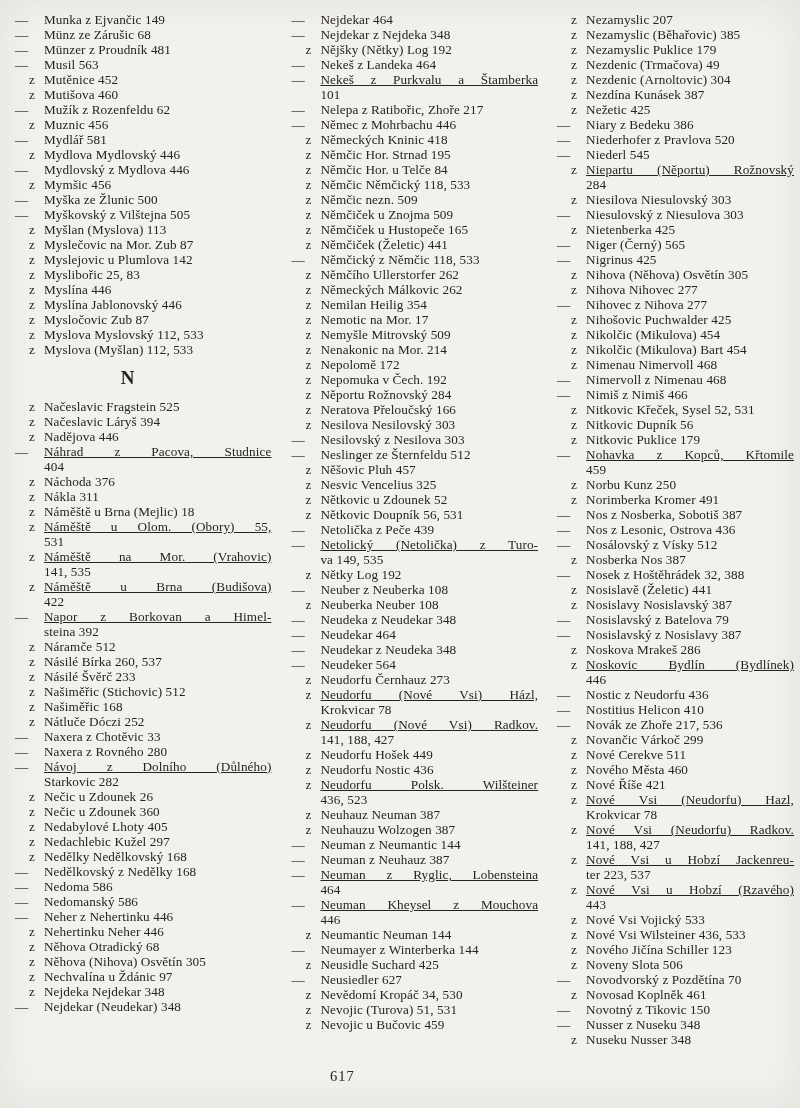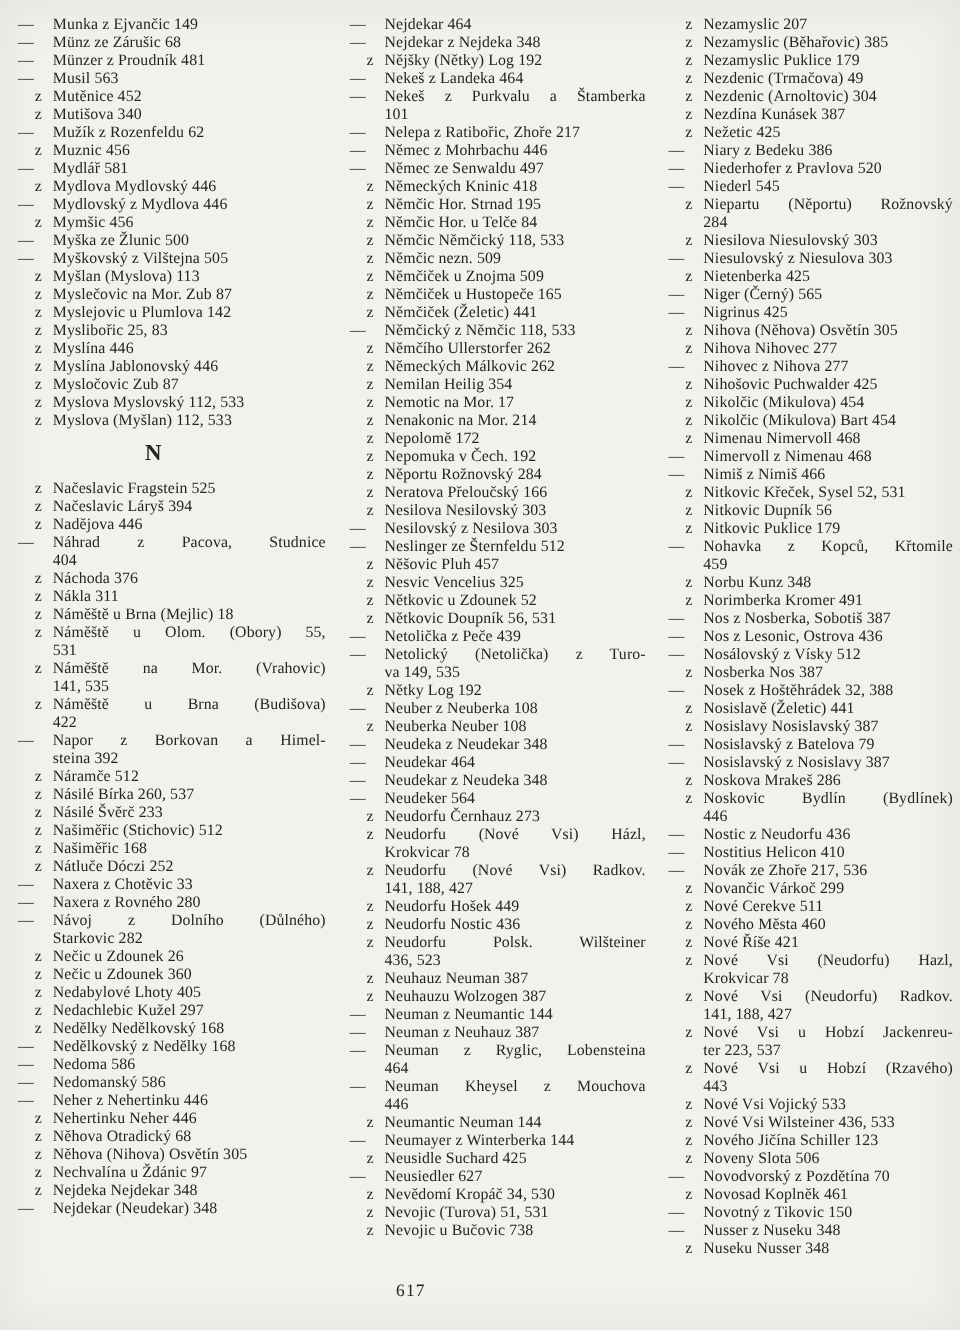--- a/index.html
+++ b/index.html
@@ -25,21 +25,21 @@
     font-size: 13.2px;
     line-height: 15px;
     letter-spacing: 0.1px;
   }
   .column-1 { width: 264px; margin-right: 19px; }
   .column-2 { width: 254px; margin-right: 18px; }
   .column-3 { width: 244px; }
   .entry { padding-left: 30px; }
   .line { display: block; }
   .line.first { text-indent: -30px; }
-  .line.just { text-align-last: justify; }
+  .line.just { text-align-last: justify; text-decoration: underline; }
   .prefix {
     display: inline-block;
     width: 30px;
     text-indent: 0;
     box-sizing: border-box;
     vertical-align: baseline;
   }
   .prefix.dash { padding-left: 1px; }
   .prefix.z { padding-left: 15px; }
   .section-header {
@@ -74,21 +74,21 @@
         <div class="entry">
           <div class="line first"><span class="prefix dash">—</span><span>Münzer z Proudník 481</span></div>
         </div>
         <div class="entry">
           <div class="line first"><span class="prefix dash">—</span><span>Musil 563</span></div>
         </div>
         <div class="entry">
           <div class="line first"><span class="prefix z">z</span><span>Mutěnice 452</span></div>
         </div>
         <div class="entry">
-          <div class="line first"><span class="prefix z">z</span><span>Mutišova 340</span></div>
+          <div class="line first"><span class="prefix z">z</span><span>Mutišova 460</span></div>
         </div>
         <div class="entry">
           <div class="line first"><span class="prefix dash">—</span><span>Mužík z Rozenfeldu 62</span></div>
         </div>
         <div class="entry">
           <div class="line first"><span class="prefix z">z</span><span>Muznic 456</span></div>
         </div>
         <div class="entry">
           <div class="line first"><span class="prefix dash">—</span><span>Mydlář 581</span></div>
         </div>
@@ -264,23 +264,20 @@
           <div class="line first just"><span class="prefix dash">—</span><span>Nekeš z Purkvalu a Štamberka</span></div>
           <div class="line">101</div>
         </div>
         <div class="entry">
           <div class="line first"><span class="prefix dash">—</span><span>Nelepa z Ratibořic, Zhoře 217</span></div>
         </div>
         <div class="entry">
           <div class="line first"><span class="prefix dash">—</span><span>Němec z Mohrbachu 446</span></div>
         </div>
         <div class="entry">
-          <div class="line first"><span class="prefix dash">—</span><span>Němec ze Senwaldu 497</span></div>
-        </div>
-        <div class="entry">
           <div class="line first"><span class="prefix z">z</span><span>Německých Kninic 418</span></div>
         </div>
         <div class="entry">
           <div class="line first"><span class="prefix z">z</span><span>Němčic Hor. Strnad 195</span></div>
         </div>
         <div class="entry">
           <div class="line first"><span class="prefix z">z</span><span>Němčic Hor. u Telče 84</span></div>
         </div>
         <div class="entry">
           <div class="line first"><span class="prefix z">z</span><span>Němčic Němčický 118, 533</span></div>
@@ -304,20 +301,23 @@
           <div class="line first"><span class="prefix z">z</span><span>Němčího Ullerstorfer 262</span></div>
         </div>
         <div class="entry">
           <div class="line first"><span class="prefix z">z</span><span>Německých Málkovic 262</span></div>
         </div>
         <div class="entry">
           <div class="line first"><span class="prefix z">z</span><span>Nemilan Heilig 354</span></div>
         </div>
         <div class="entry">
           <div class="line first"><span class="prefix z">z</span><span>Nemotic na Mor. 17</span></div>
+        </div>
+        <div class="entry">
+          <div class="line first"><span class="prefix z">z</span><span>Nemyšle Mitrovský 509</span></div>
         </div>
         <div class="entry">
           <div class="line first"><span class="prefix z">z</span><span>Nenakonic na Mor. 214</span></div>
         </div>
         <div class="entry">
           <div class="line first"><span class="prefix z">z</span><span>Nepolomě 172</span></div>
         </div>
         <div class="entry">
           <div class="line first"><span class="prefix z">z</span><span>Nepomuka v Čech. 192</span></div>
         </div>
@@ -429,21 +429,21 @@
         <div class="entry">
           <div class="line first"><span class="prefix dash">—</span><span>Neusiedler 627</span></div>
         </div>
         <div class="entry">
           <div class="line first"><span class="prefix z">z</span><span>Nevědomí Kropáč 34, 530</span></div>
         </div>
         <div class="entry">
           <div class="line first"><span class="prefix z">z</span><span>Nevojic (Turova) 51, 531</span></div>
         </div>
         <div class="entry">
-          <div class="line first"><span class="prefix z">z</span><span>Nevojic u Bučovic 738</span></div>
+          <div class="line first"><span class="prefix z">z</span><span>Nevojic u Bučovic 459</span></div>
         </div>
       </div>
     <div class="column column-3">
         <div class="entry">
           <div class="line first"><span class="prefix z">z</span><span>Nezamyslic 207</span></div>
         </div>
         <div class="entry">
           <div class="line first"><span class="prefix z">z</span><span>Nezamyslic (Běhařovic) 385</span></div>
         </div>
         <div class="entry">
@@ -523,21 +523,21 @@
           <div class="line first"><span class="prefix z">z</span><span>Nitkovic Dupník 56</span></div>
         </div>
         <div class="entry">
           <div class="line first"><span class="prefix z">z</span><span>Nitkovic Puklice 179</span></div>
         </div>
         <div class="entry">
           <div class="line first just"><span class="prefix dash">—</span><span>Nohavka z Kopců, Křtomile</span></div>
           <div class="line">459</div>
         </div>
         <div class="entry">
-          <div class="line first"><span class="prefix z">z</span><span>Norbu Kunz 348</span></div>
+          <div class="line first"><span class="prefix z">z</span><span>Norbu Kunz 250</span></div>
         </div>
         <div class="entry">
           <div class="line first"><span class="prefix z">z</span><span>Norimberka Kromer 491</span></div>
         </div>
         <div class="entry">
           <div class="line first"><span class="prefix dash">—</span><span>Nos z Nosberka, Sobotiš 387</span></div>
         </div>
         <div class="entry">
           <div class="line first"><span class="prefix dash">—</span><span>Nos z Lesonic, Ostrova 436</span></div>
         </div>

